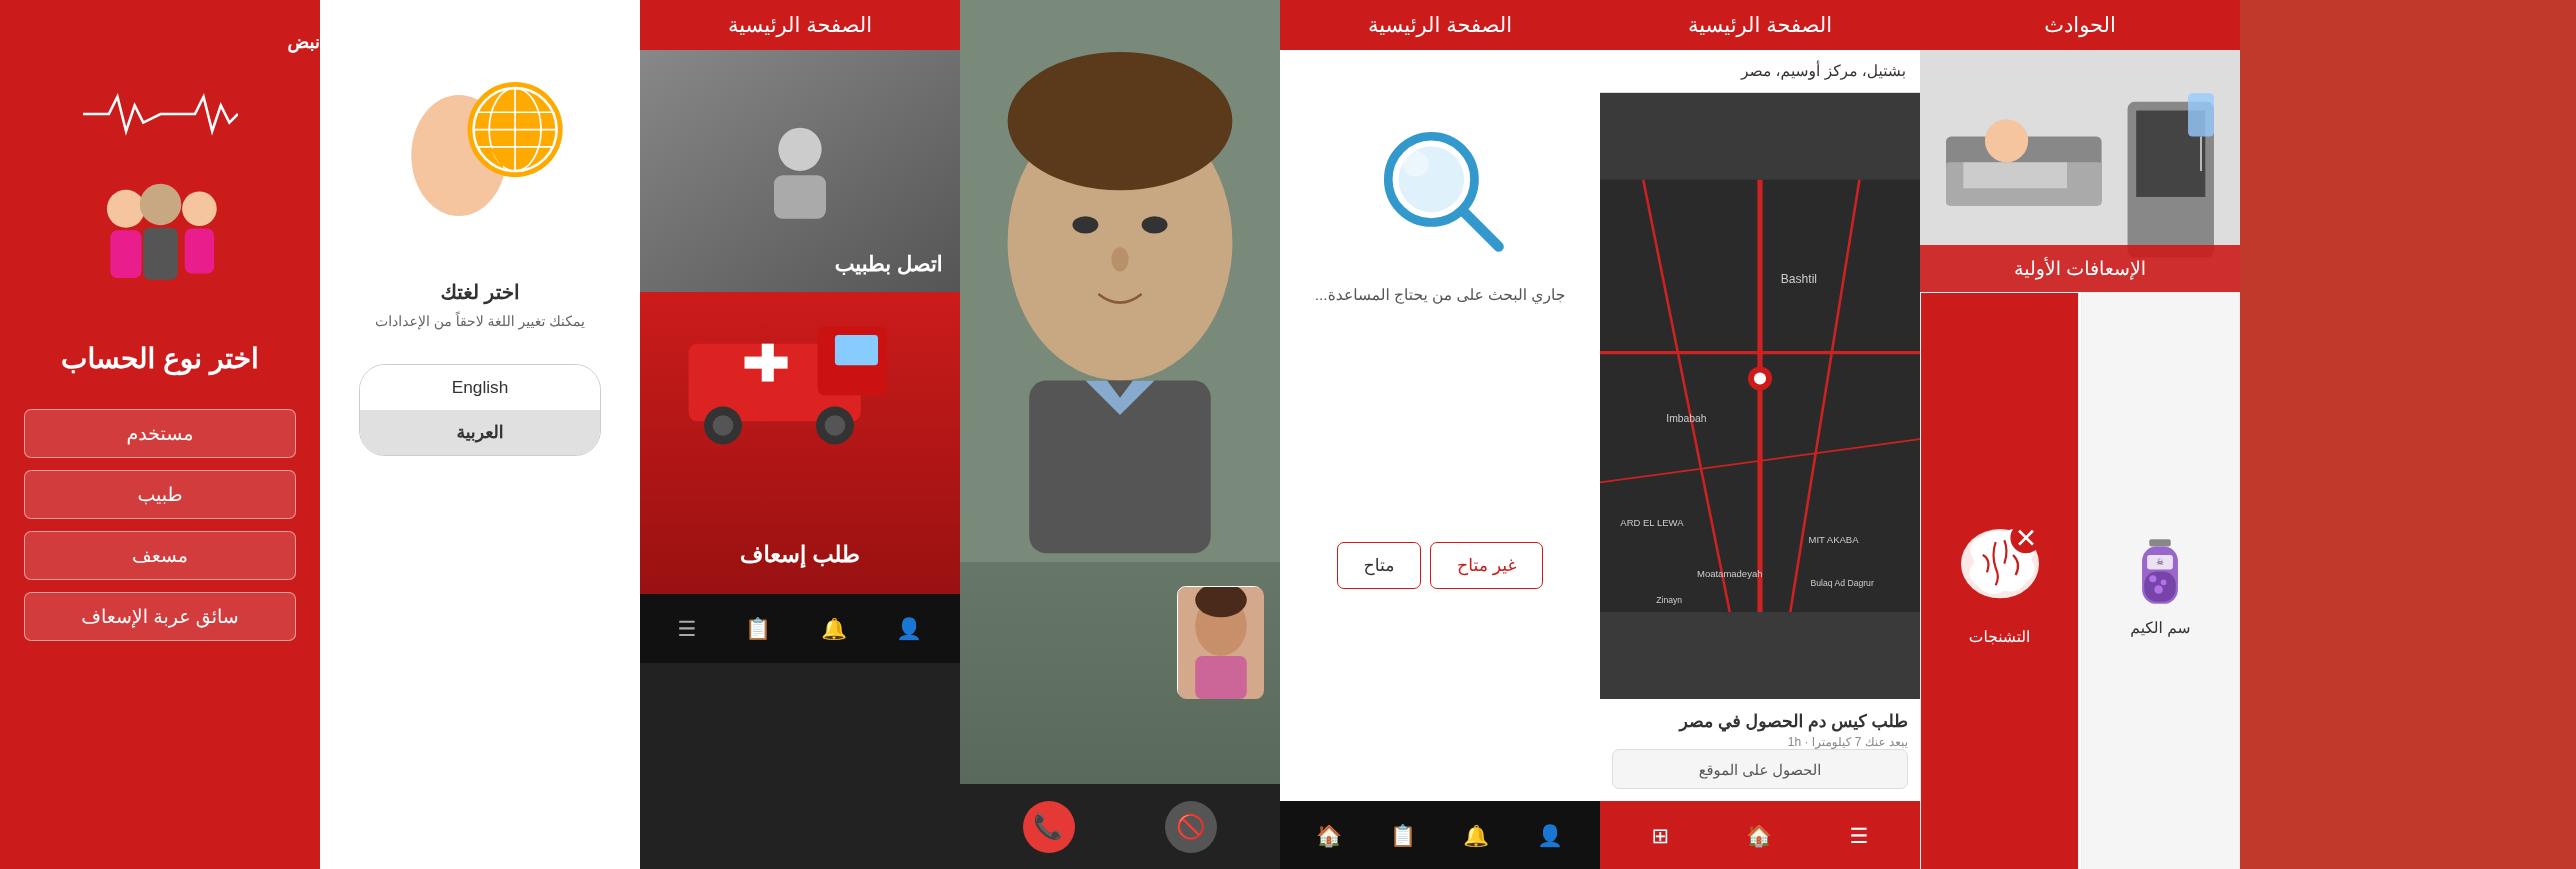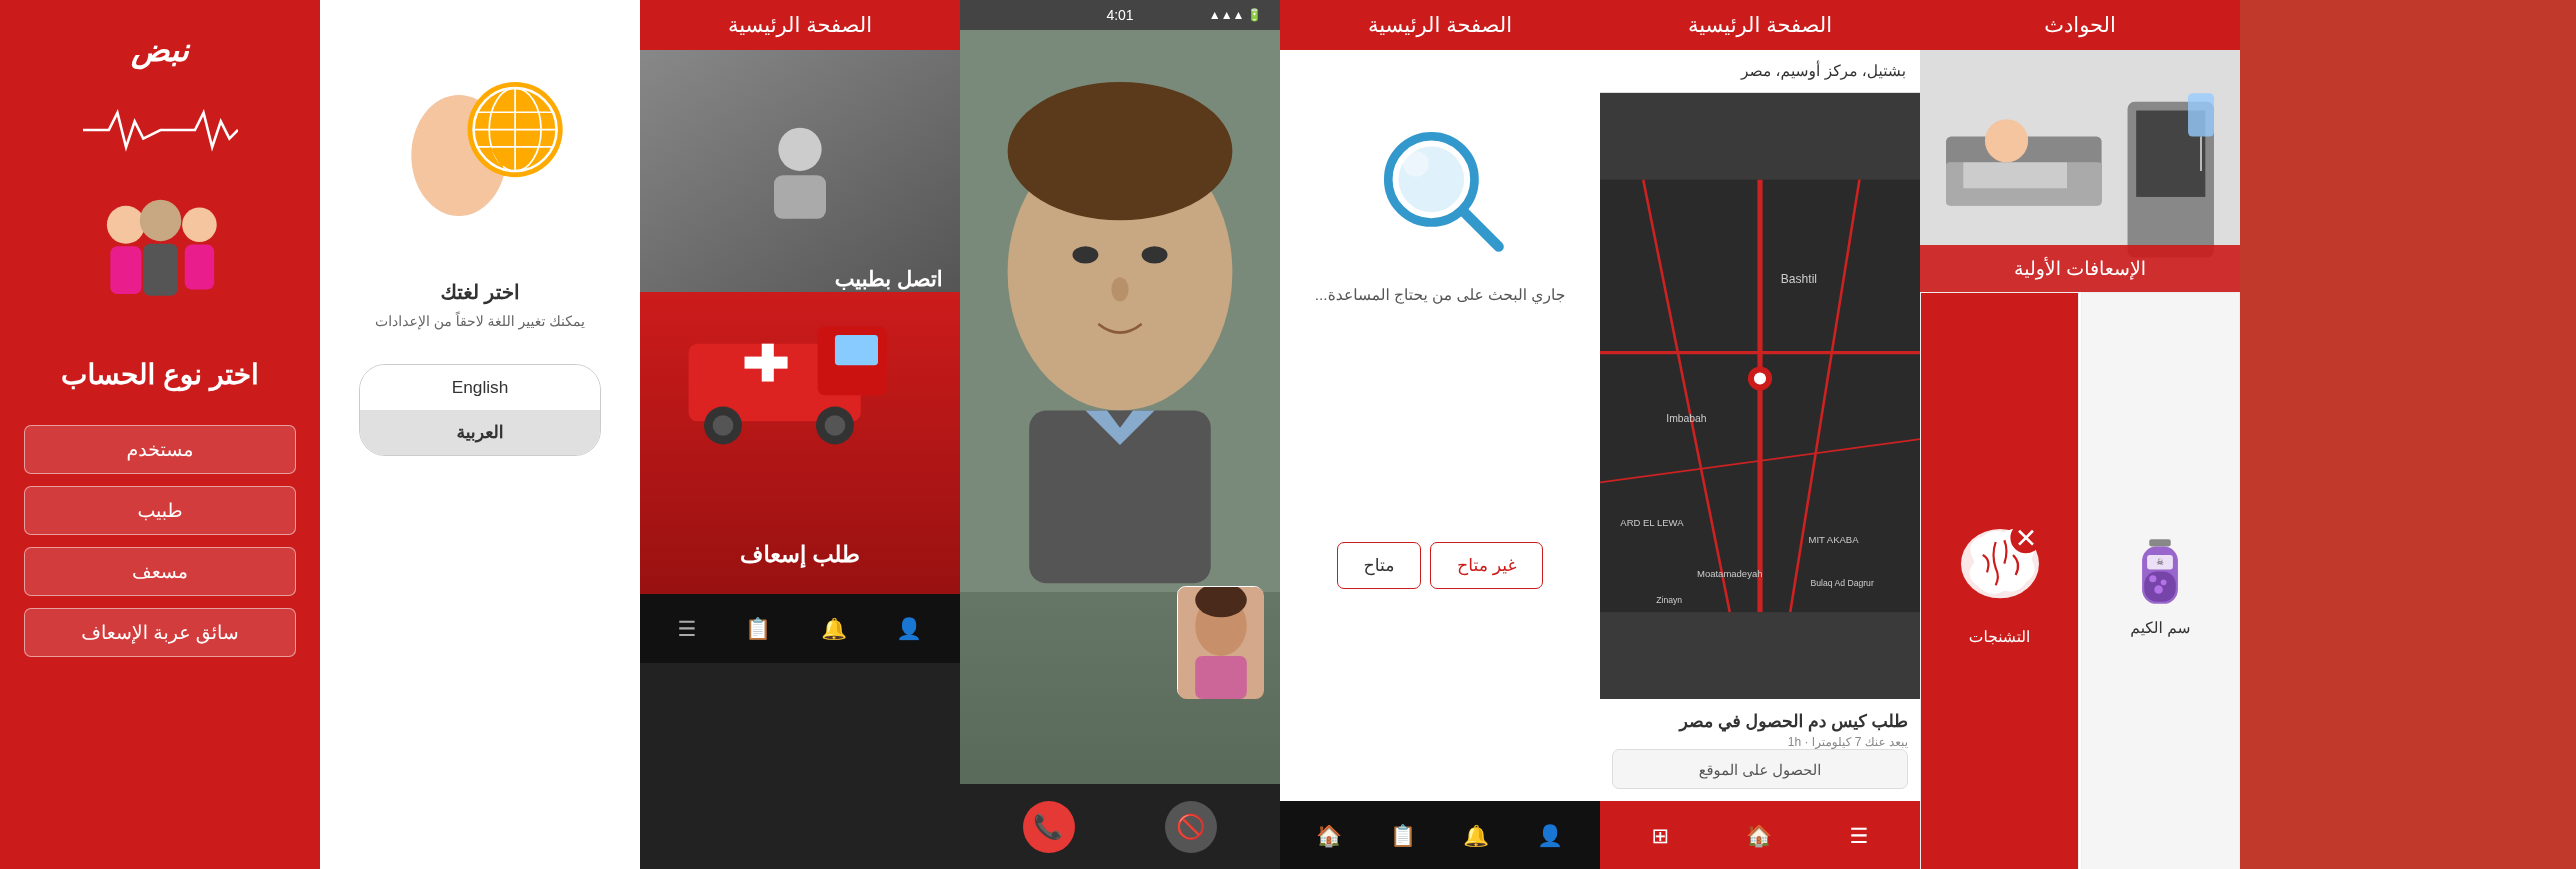--- a/index.html
+++ b/index.html
@@ -31,27 +31,25 @@
     }
     .screen1 .top-bar {
       width: 100%;
       padding: 15.5px 17.3px 7px;
       display: flex;
       justify-content: flex-end;
       align-items: center;
     }
     .screen1 .title {
       color: white;
-      font-size: 32px;
+      font-size: 18px;
       font-weight: 600;
-      text-align: center;
       width: 100%;
       padding: 8.6px 0;
       direction: rtl;
-      font-style: italic;
     }
     .screen1 .logo-area {
       margin: 26px 0 17.3px;
       display: flex;
       align-items: center;
       justify-content: center;
     }
     .heartbeat-svg {
       width: 155px;
       height: 52px;
@@ -152,21 +150,21 @@
       direction: rtl;
       text-align: center;
     }
     .screen3 .card-top {
       position: relative;
       height: 242px;
       overflow: hidden;
     }
     .card-overlay-text {
       position: absolute;
-      bottom: 1px;
+      bottom: 16px;
       right: 17.3px;
       color: white;
       font-size: 21px;
       font-weight: 700;
       direction: rtl;
       text-align: right;
     }
     .screen3 .card-bottom {
       position: relative;
       height: 302px;
@@ -621,24 +619,20 @@
 
   <div class="bottom-bar">
     <span class="bottom-icon">☰</span>
     <span class="bottom-icon">📋</span>
     <span class="bottom-icon">🔔</span>
     <span class="bottom-icon">👤</span>
   </div>
 </div>
 
 <div class="phone-screen screen4">
-  <div class="status-bar">
-    <span>4:01</span>
-    <span style="position:absolute; right:17.3px; font-size:12px;">▲▲▲ 🔋</span>
-  </div>
 
   <div class="main-video">
     
     <svg width="320" height="562" viewBox="0 0 370 650">
       <rect width="370" height="650" fill="#7a8a7a"></rect>
 
       <ellipse cx="185" cy="280" rx="130" ry="160" fill="#c8a882"></ellipse>
 
       <ellipse cx="185" cy="140" rx="130" ry="80" fill="#5a3a1a"></ellipse>
 

